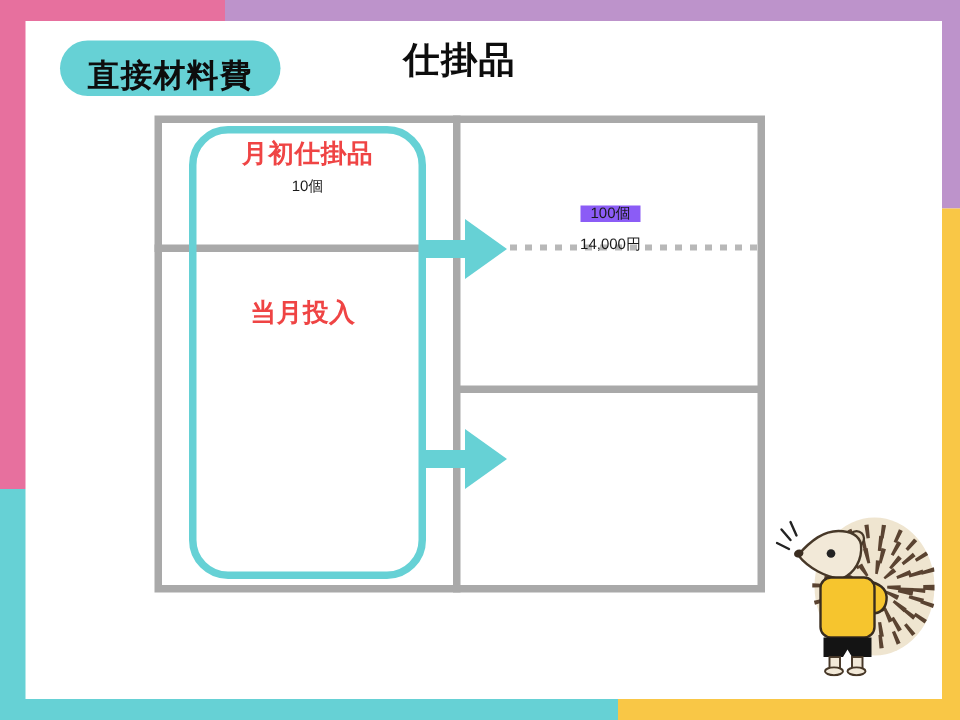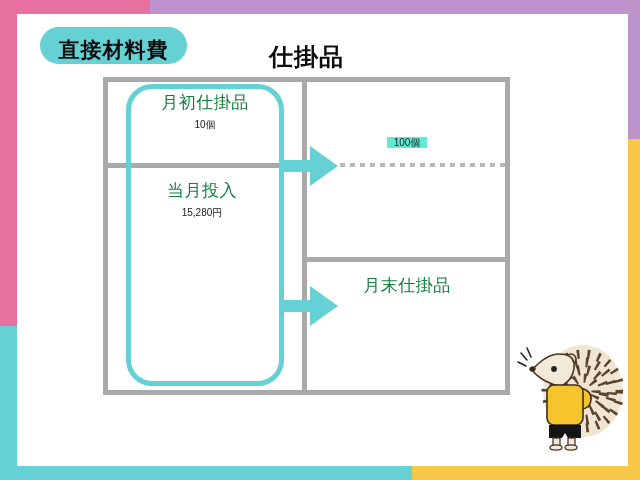--- a/index.html
+++ b/index.html
@@ -18,21 +18,21 @@
   .seg-bottom-teal{left:0;   top:466px;width:412px;height:14px;background:#66d1d5;}
   .seg-bottom-yellow{left:412px;top:466px;width:228px;height:14px;background:#f9c746;}
 
   
   .badge{
     position:absolute;left:40px;top:27px;width:147px;height:37px;border-radius:19px;
     background:#66d1d5;display:flex;align-items:flex-end;justify-content:center;
     font-size:21px;font-weight:700;letter-spacing:1px;color:#0d0d0d;
   }
   .title{
-    position:absolute;left:103px;top:41px;width:407px;text-align:center;
+    position:absolute;left:103px;top:24px;width:407px;text-align:center;
     font-size:24px;font-weight:600;letter-spacing:1px;color:#0d0d0d;
   }
 
   
   .t-outer{position:absolute;left:103px;top:77px;width:407px;height:318px;
     border:5px solid #a9a9a9;box-sizing:border-box;background:transparent;}
   .t-line{position:absolute;background:#a9a9a9;}
   .t-vdiv {left:302px;top:77px; width:5px;  height:318px;}
   .t-ldiv {left:103px;top:163px;width:204px;height:5px;}
   .t-rdiv {left:302px;top:257px;width:208px;height:5px;}
@@ -46,27 +46,27 @@
   
   .arrow{position:absolute;left:280px;width:60px;height:44px;z-index:3;}
   .arrow-1{top:144px;} .arrow-2{top:284px;}
   .dotted{
     position:absolute;left:340px;top:163px;width:166px;height:4px;z-index:1;
     background:repeating-linear-gradient(90deg,#b8b8b8 0 5px,transparent 5px 10px);
   }
 
   
   .cell{position:absolute;text-align:center;z-index:4;}
-  .cell-label{font-size:17px;line-height:22px;font-weight:400;letter-spacing:0.5px;color:#15803d;}
+  .cell-label{font-size:17px;line-height:22px;font-weight:700;letter-spacing:0.5px;color:#ef4444;}
   .cell-qty,.cell-amt{font-size:10px;line-height:21px;color:#1a1a1a;}
   .cell-beginning{left:108px;top:92px; width:194px;}
-  .cell-input    {left:108px;top:180px;width:188px;}
+  .cell-input    {left:108px;top:198px;width:188px;}
   .cell-completed{left:309px;top:132px;width:196px;}
   .cell-ending   {left:309px;top:275px;width:196px;}
-  .over-dots{background:#5eead4;padding:0 7px;position:relative;}
+  .over-dots{background:#8b5cf6;padding:0 7px;position:relative;}
 
   .mascot{position:absolute;left:517px;top:335px;width:106px;height:116px;}
 </style>
 </head>
 <body>
 
 <div class="canvas">
 
   <div class="seg seg-top-pink"></div>
   <div class="seg seg-top-purple"></div>
@@ -98,31 +98,30 @@
     <polygon points="0,16 30,16 30,2 58,22 30,42 30,28 0,28" fill="#66d1d5"></polygon>
   </svg>
 
   <div class="cell cell-beginning">
     <div class="cell-label">月初仕掛品</div>
     <div class="cell-qty">10個</div>
   </div>
 
   <div class="cell cell-input">
     <div class="cell-label">当月投入</div>
-    <div class="cell-amt">15,280円</div>
   </div>
 
   <div class="cell cell-completed">
     <div class="cell-qty">
       <span class="over-dots">100個</span>
     </div>
+    <div class="cell-amt">14,000円</div>
   </div>
 
   <div class="cell cell-ending">
-    <div class="cell-label">月末仕掛品</div>
   </div>
 
   <svg class="mascot" viewBox="0 0 106 116">
     <g>
       <ellipse cx="66" cy="56" rx="40" ry="46" fill="#efe5d0"></ellipse>
       <circle cx="66" cy="56" r="37" fill="none" stroke="#5a4331" stroke-width="9" stroke-dasharray="2.5 8"></circle>
       <circle cx="66" cy="56" r="29" fill="none" stroke="#5a4331" stroke-width="10" stroke-dasharray="2.5 8.5" transform="rotate(14 66 56)"></circle>
       <circle cx="66" cy="56" r="21" fill="none" stroke="#5a4331" stroke-width="10" stroke-dasharray="2.5 7.5" transform="rotate(7 66 56)"></circle>
       <circle cx="66" cy="56" r="13" fill="none" stroke="#5a4331" stroke-width="9" stroke-dasharray="2.5 7" transform="rotate(20 66 56)"></circle>
     </g>

